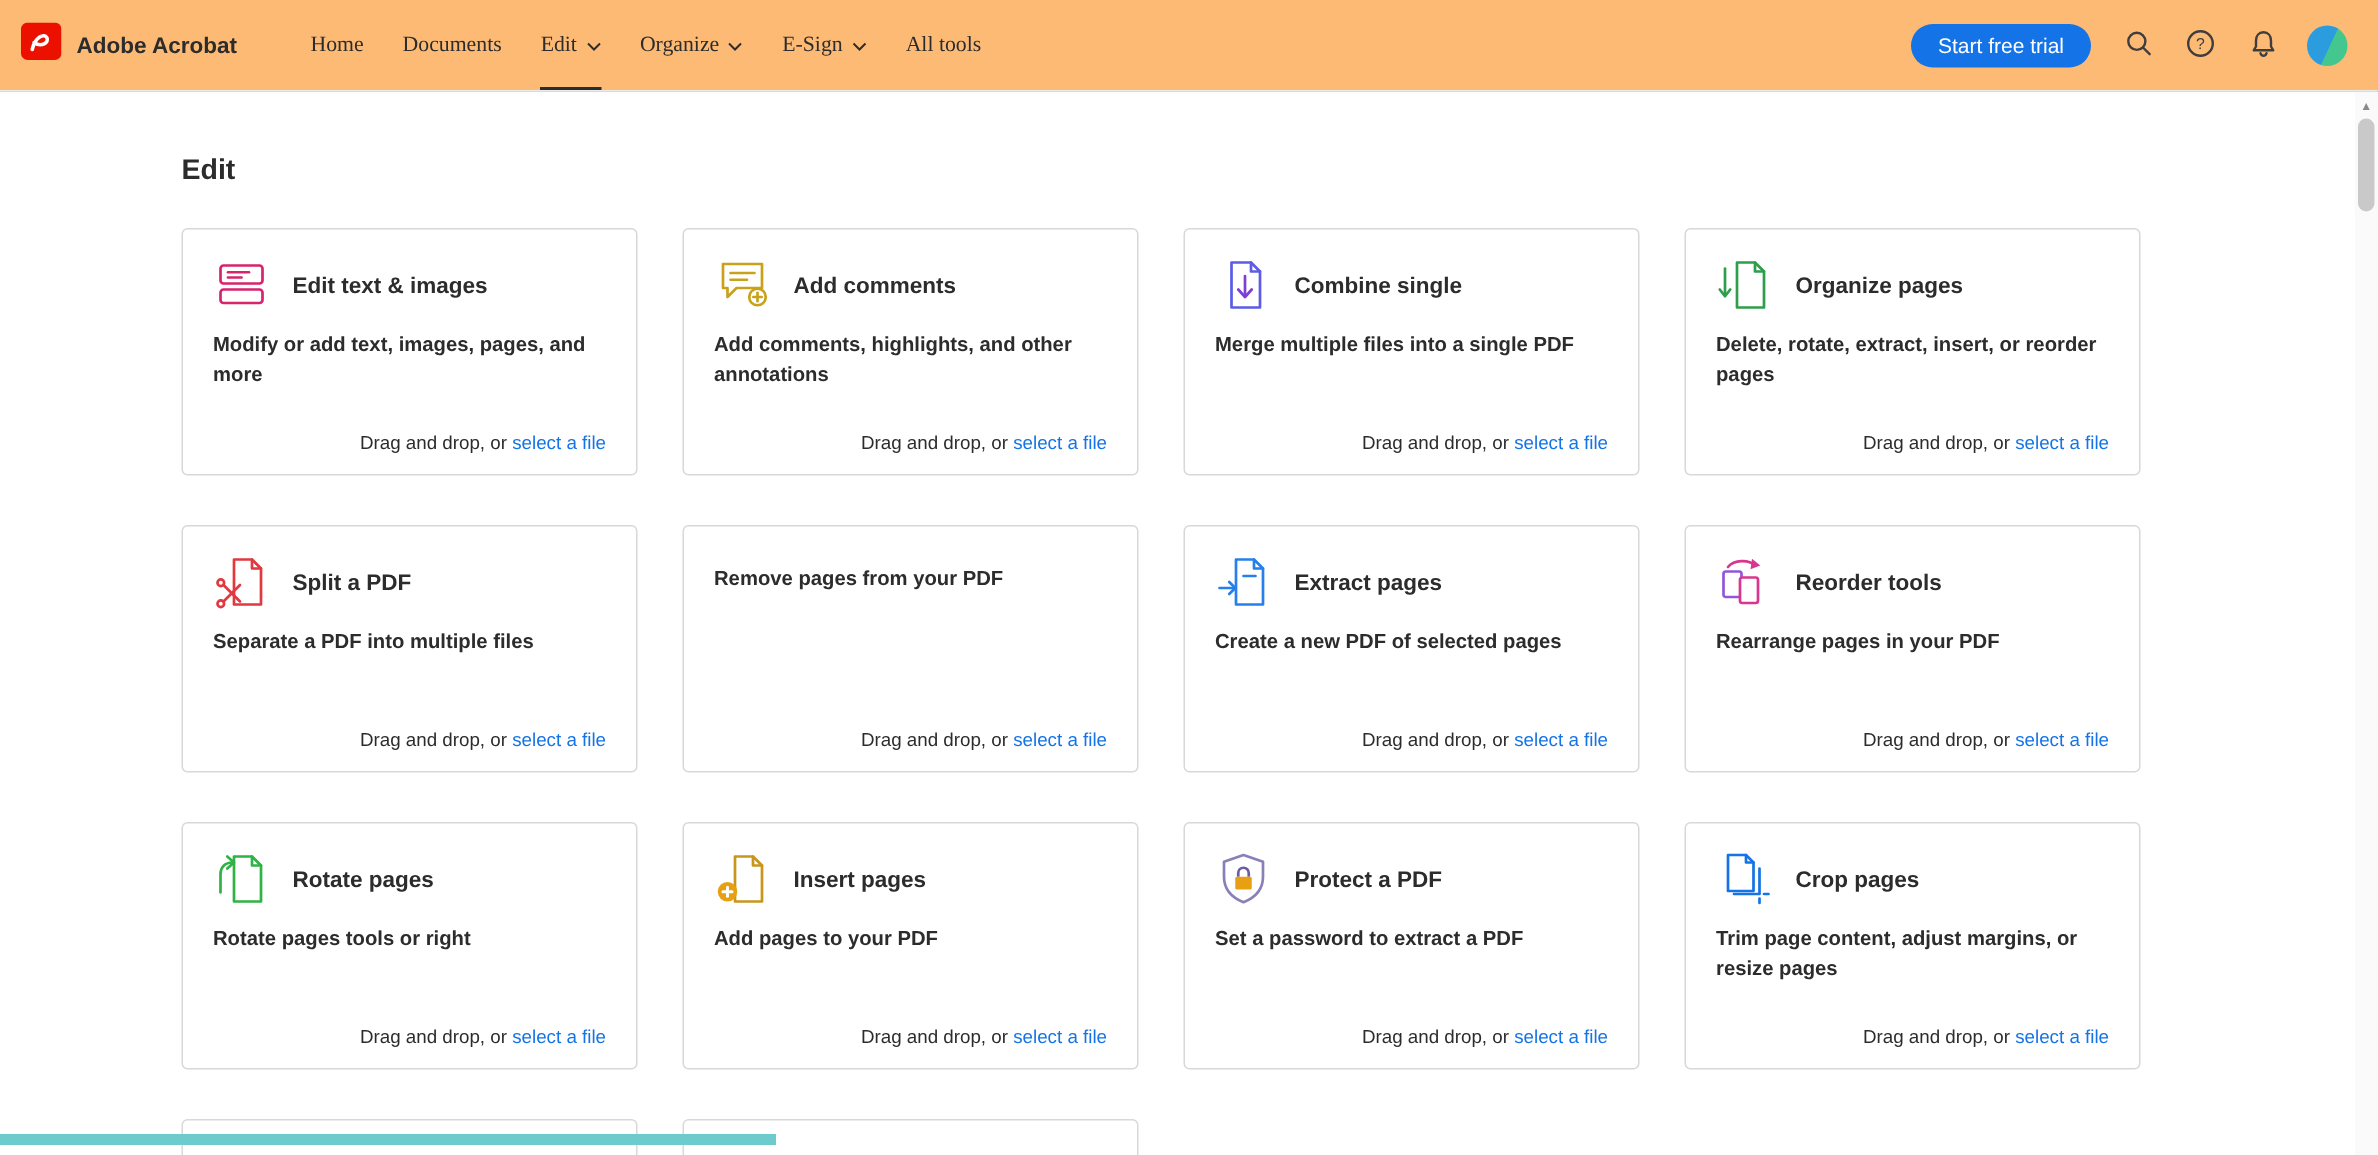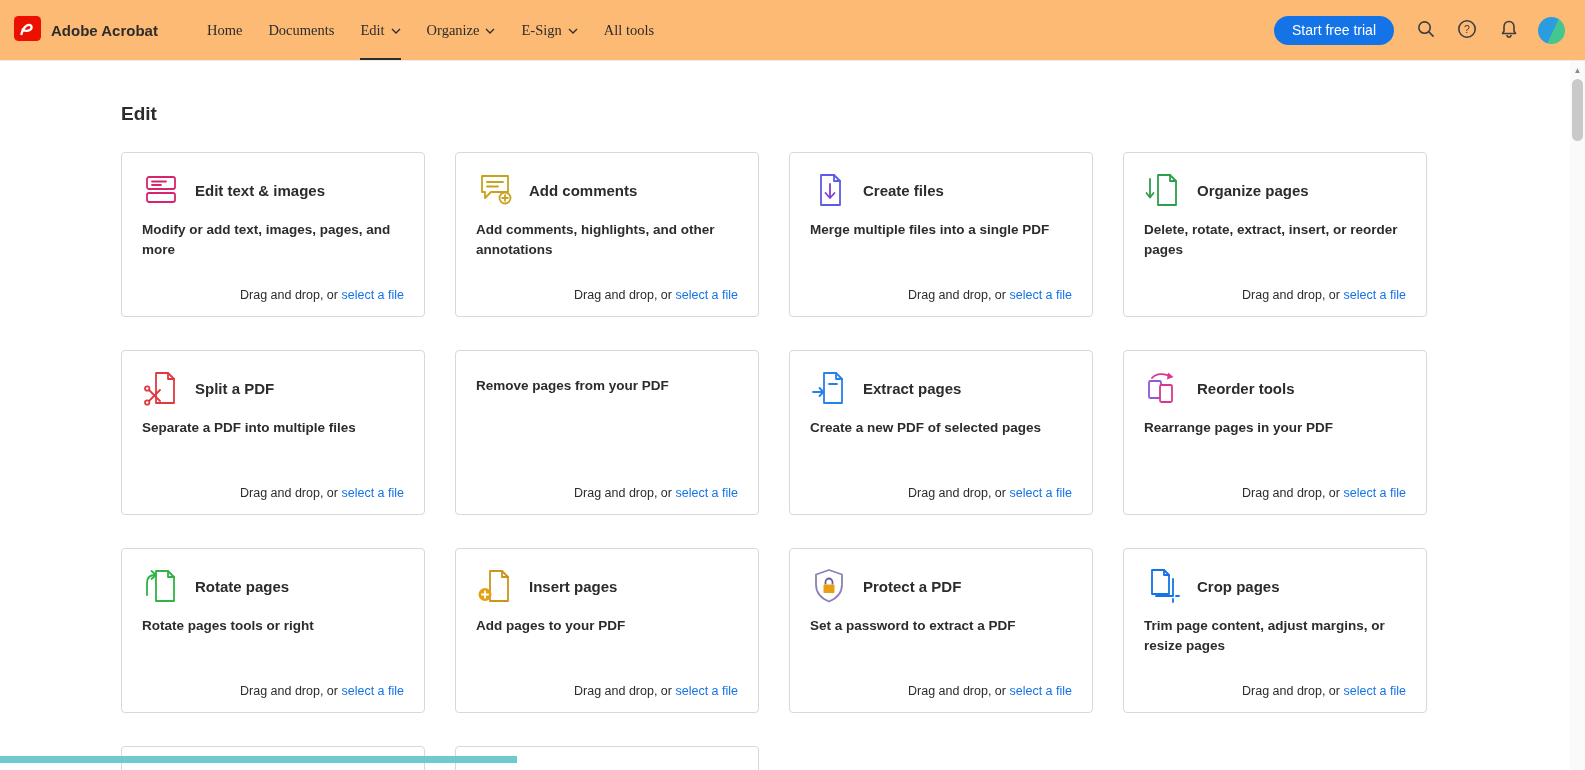--- a/index.html
+++ b/index.html
@@ -222,21 +222,21 @@
       <span class="tool-icon">
         <svg viewBox="0 0 36 36">
             <g fill="none" stroke-width="1.8" stroke-linecap="round" stroke-linejoin="round">
           <path d="M10 3 H23 L29 9 V33 H10 Z" stroke="#5C5CE6"></path>
               <path d="M23 3 V9 H29" stroke="#5C5CE6"></path>
           <path d="M19 12 V25" stroke="#7E3FD4"></path>
               <path d="M14.5 21 L19 26 L23.5 21" stroke="#7E3FD4"></path>
         </g>
           </svg>
       </span>
-      <h3>Create files</h3>
+      <h3>Combine single</h3>
     </div>
     <p class="desc">Merge multiple files into a single PDF</p>
     <p class="foot">
       <span>Drag and drop, or</span>
       <a>select a file</a>
     </p>
   </div>
 
   <div class="card">
     <div class="card-head">

